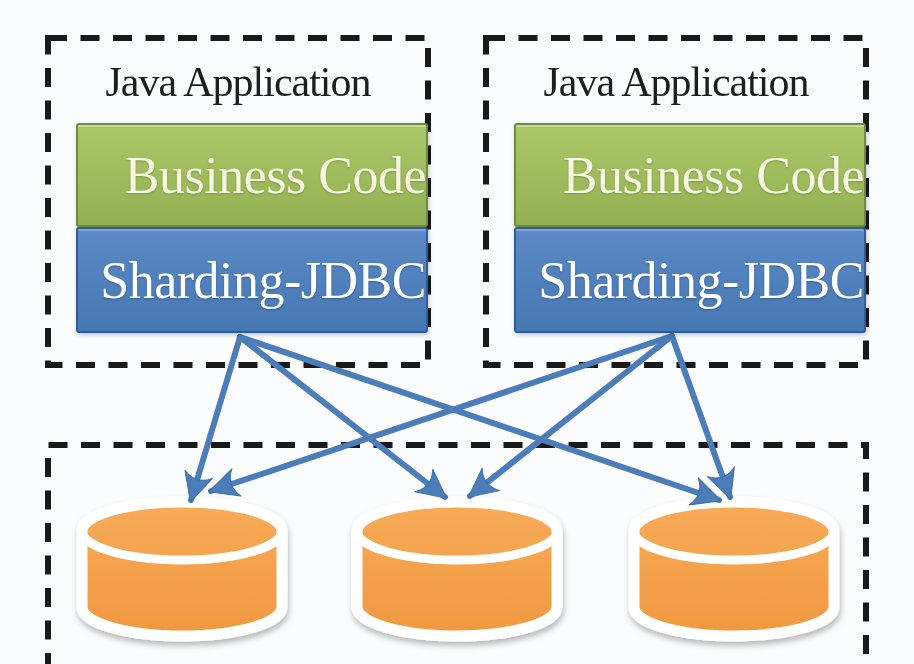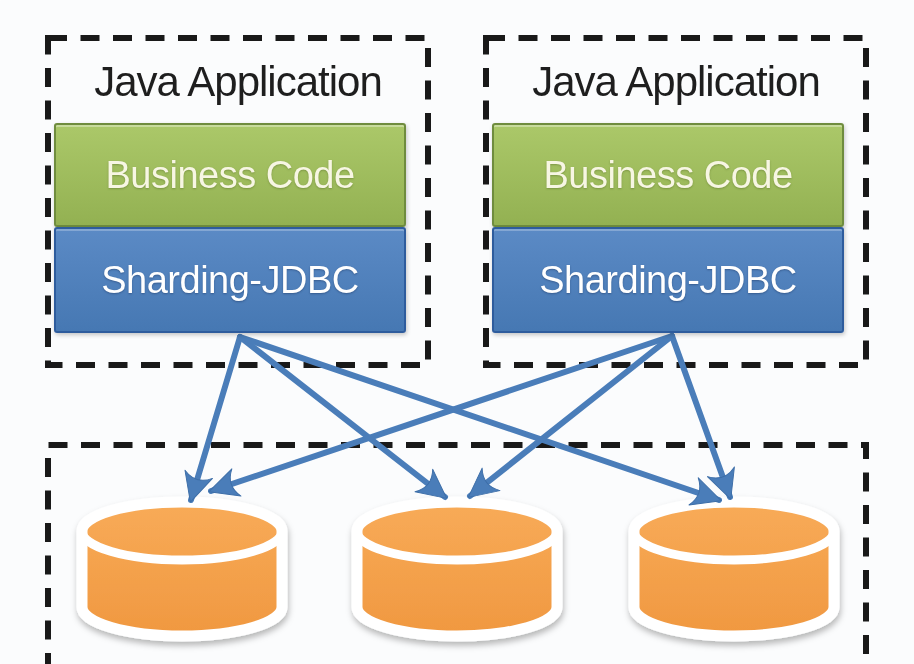--- a/index.html
+++ b/index.html
@@ -8,20 +8,21 @@
     background: #ffffff;
     font-family: "Liberation Sans", "DejaVu Sans", sans-serif;
   }
   .canvas {
     position: relative;
     width: 914px;
     height: 664px;
     background: #fbfcfd;
     border-radius: 1px;
     overflow: hidden;
+    font-family: Liberation Serif, serif;
   }
   .gfx {
     position: absolute;
     left: 0;
     top: 0;
     width: 914px;
     height: 664px;
   }
   .app {
     position: absolute;
@@ -39,28 +40,28 @@
     height: 72px;
     line-height: 72px;
     text-align: center;
     font-size: 42px;
     color: #1e1e1e;
     letter-spacing: -1px;
     white-space: nowrap;
   }
   .layer {
     position: absolute;
-    left: 6px;
+    left: 28px;
     width: 348px;
     height: 100px;
     border-radius: 3px;
     display: flex;
     align-items: center;
-    justify-content: center;
-    font-size: 38px;
+    justify-content: flex-end;
+    font-size: 52px;
     letter-spacing: -0.5px;
     white-space: nowrap;
     box-shadow: 1px 2px 4px rgba(0,0,0,0.25);
   }
   .layer-business {
     top: 85px;
     background: linear-gradient(#abc869, #93b152);
     border: 2px solid #6f8c3e;
     color: #f7f6e3;
     text-shadow: 0 1px 2px rgba(60,80,20,0.35);

